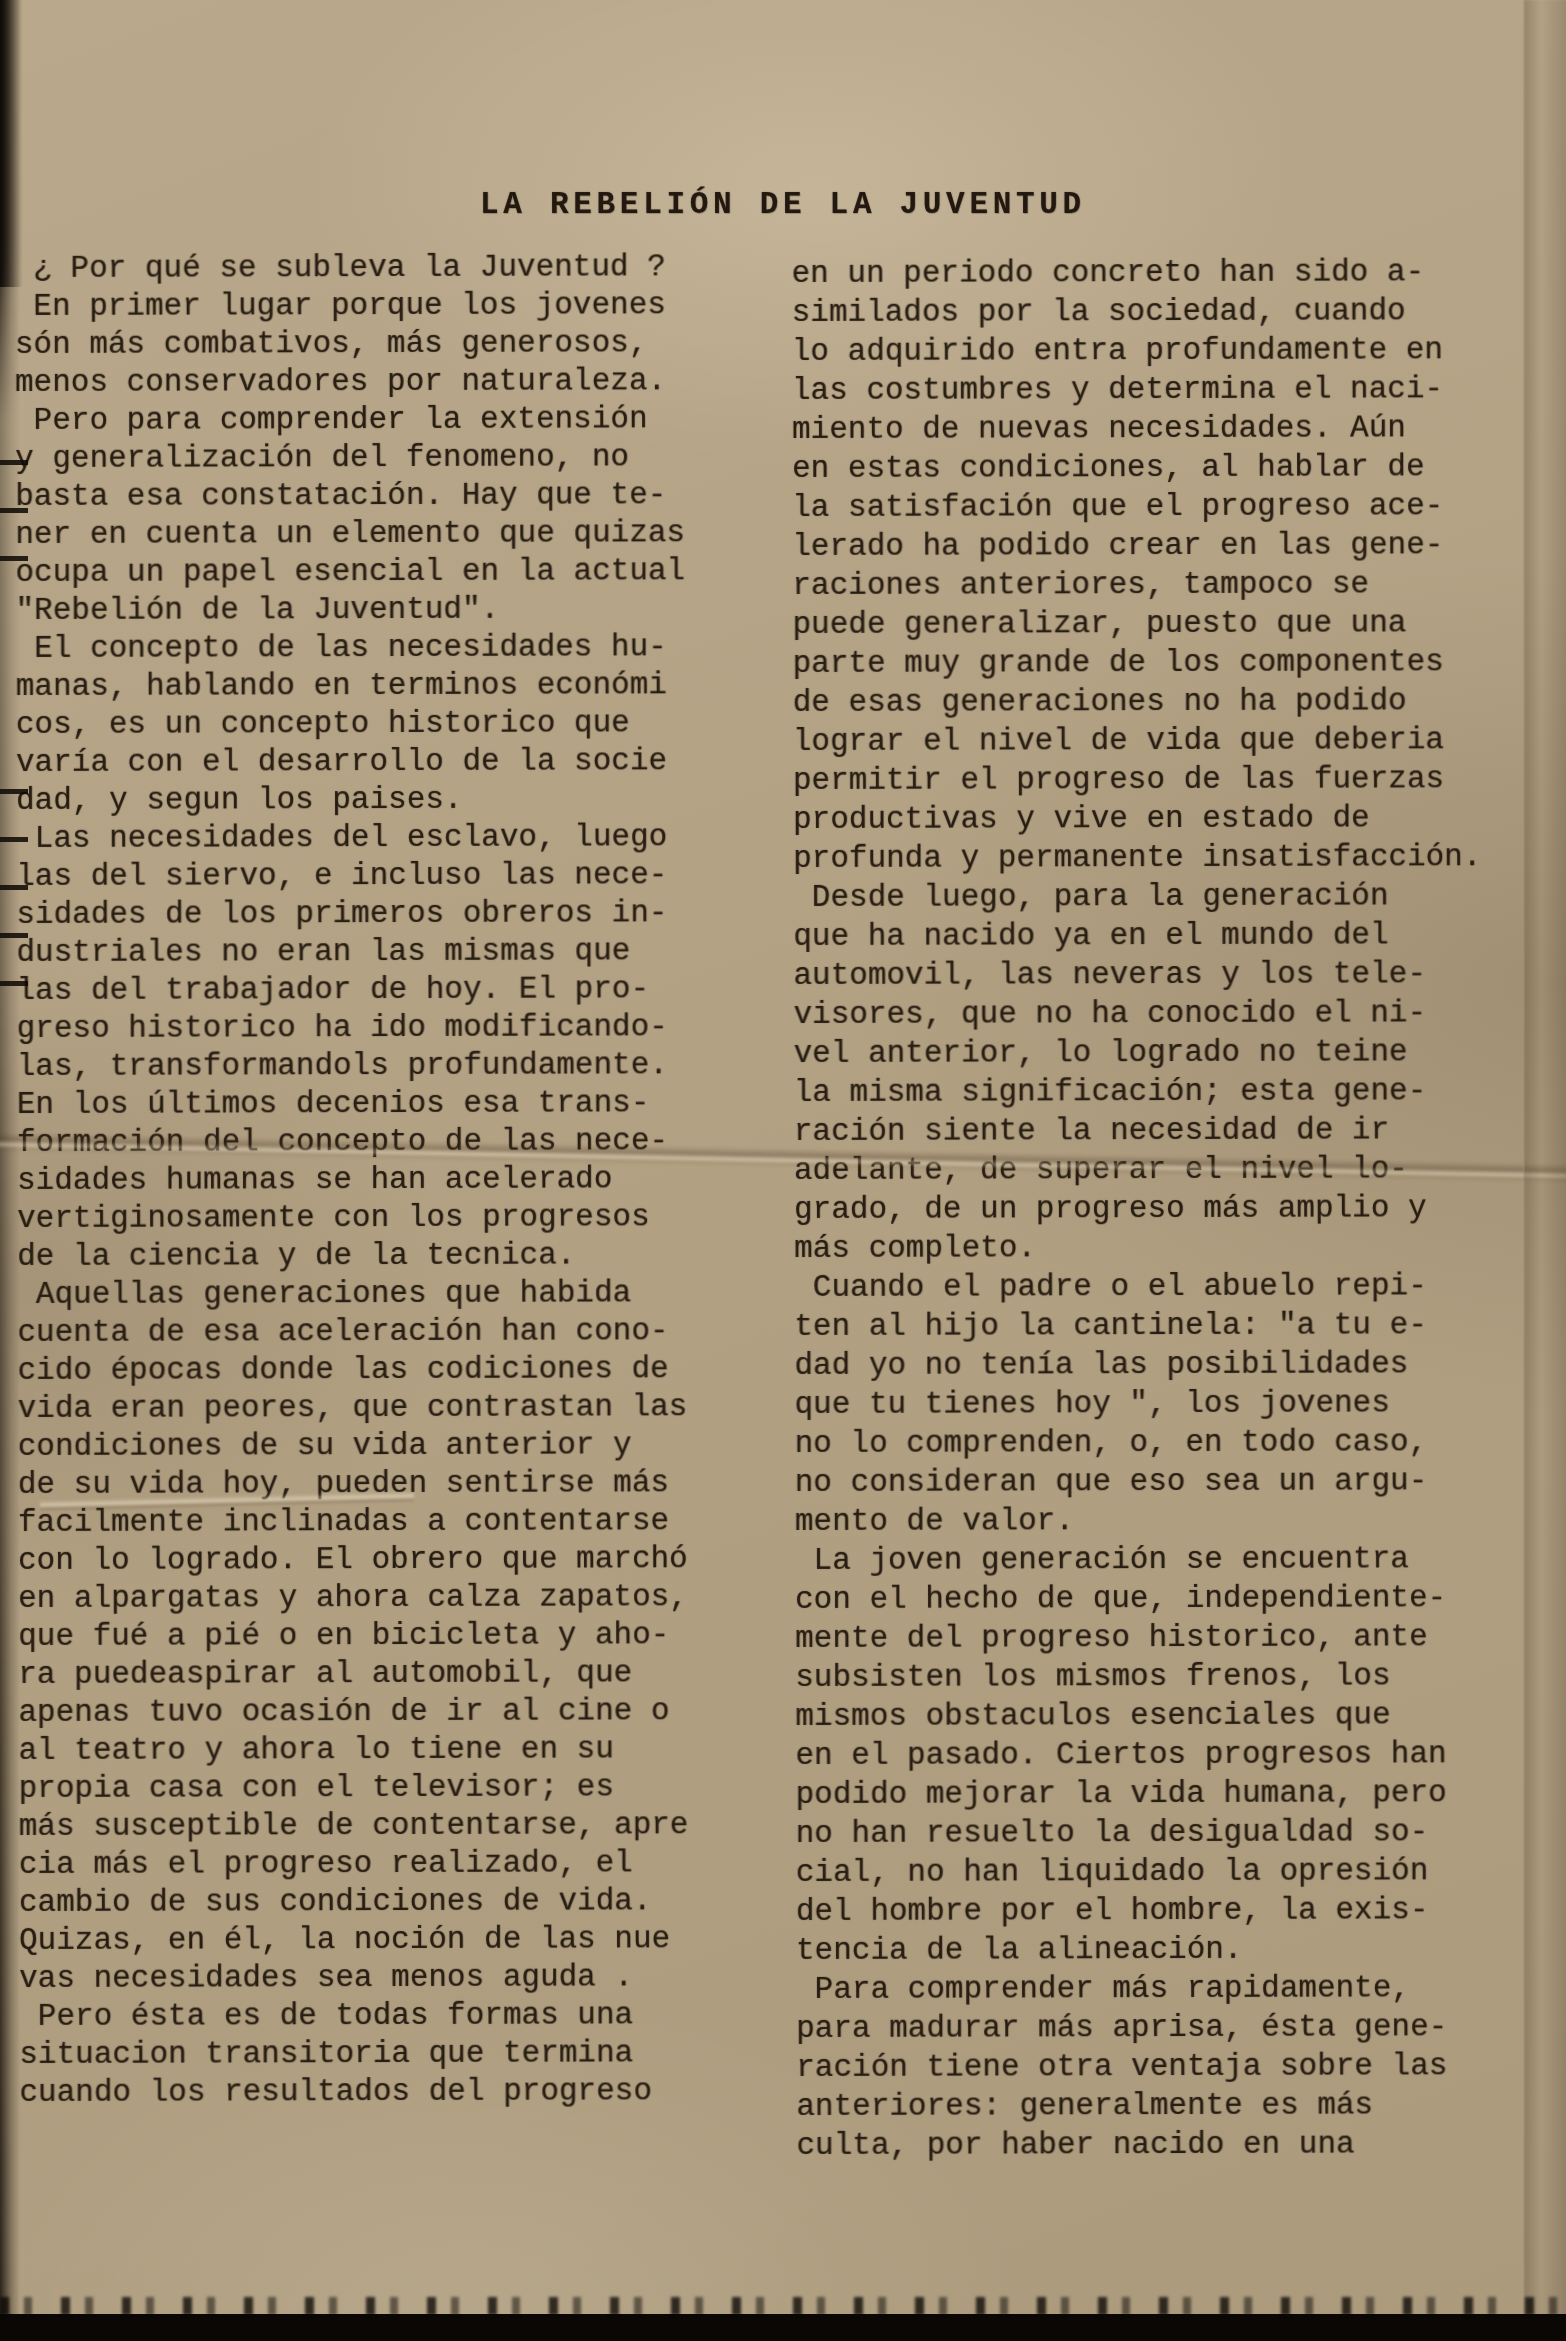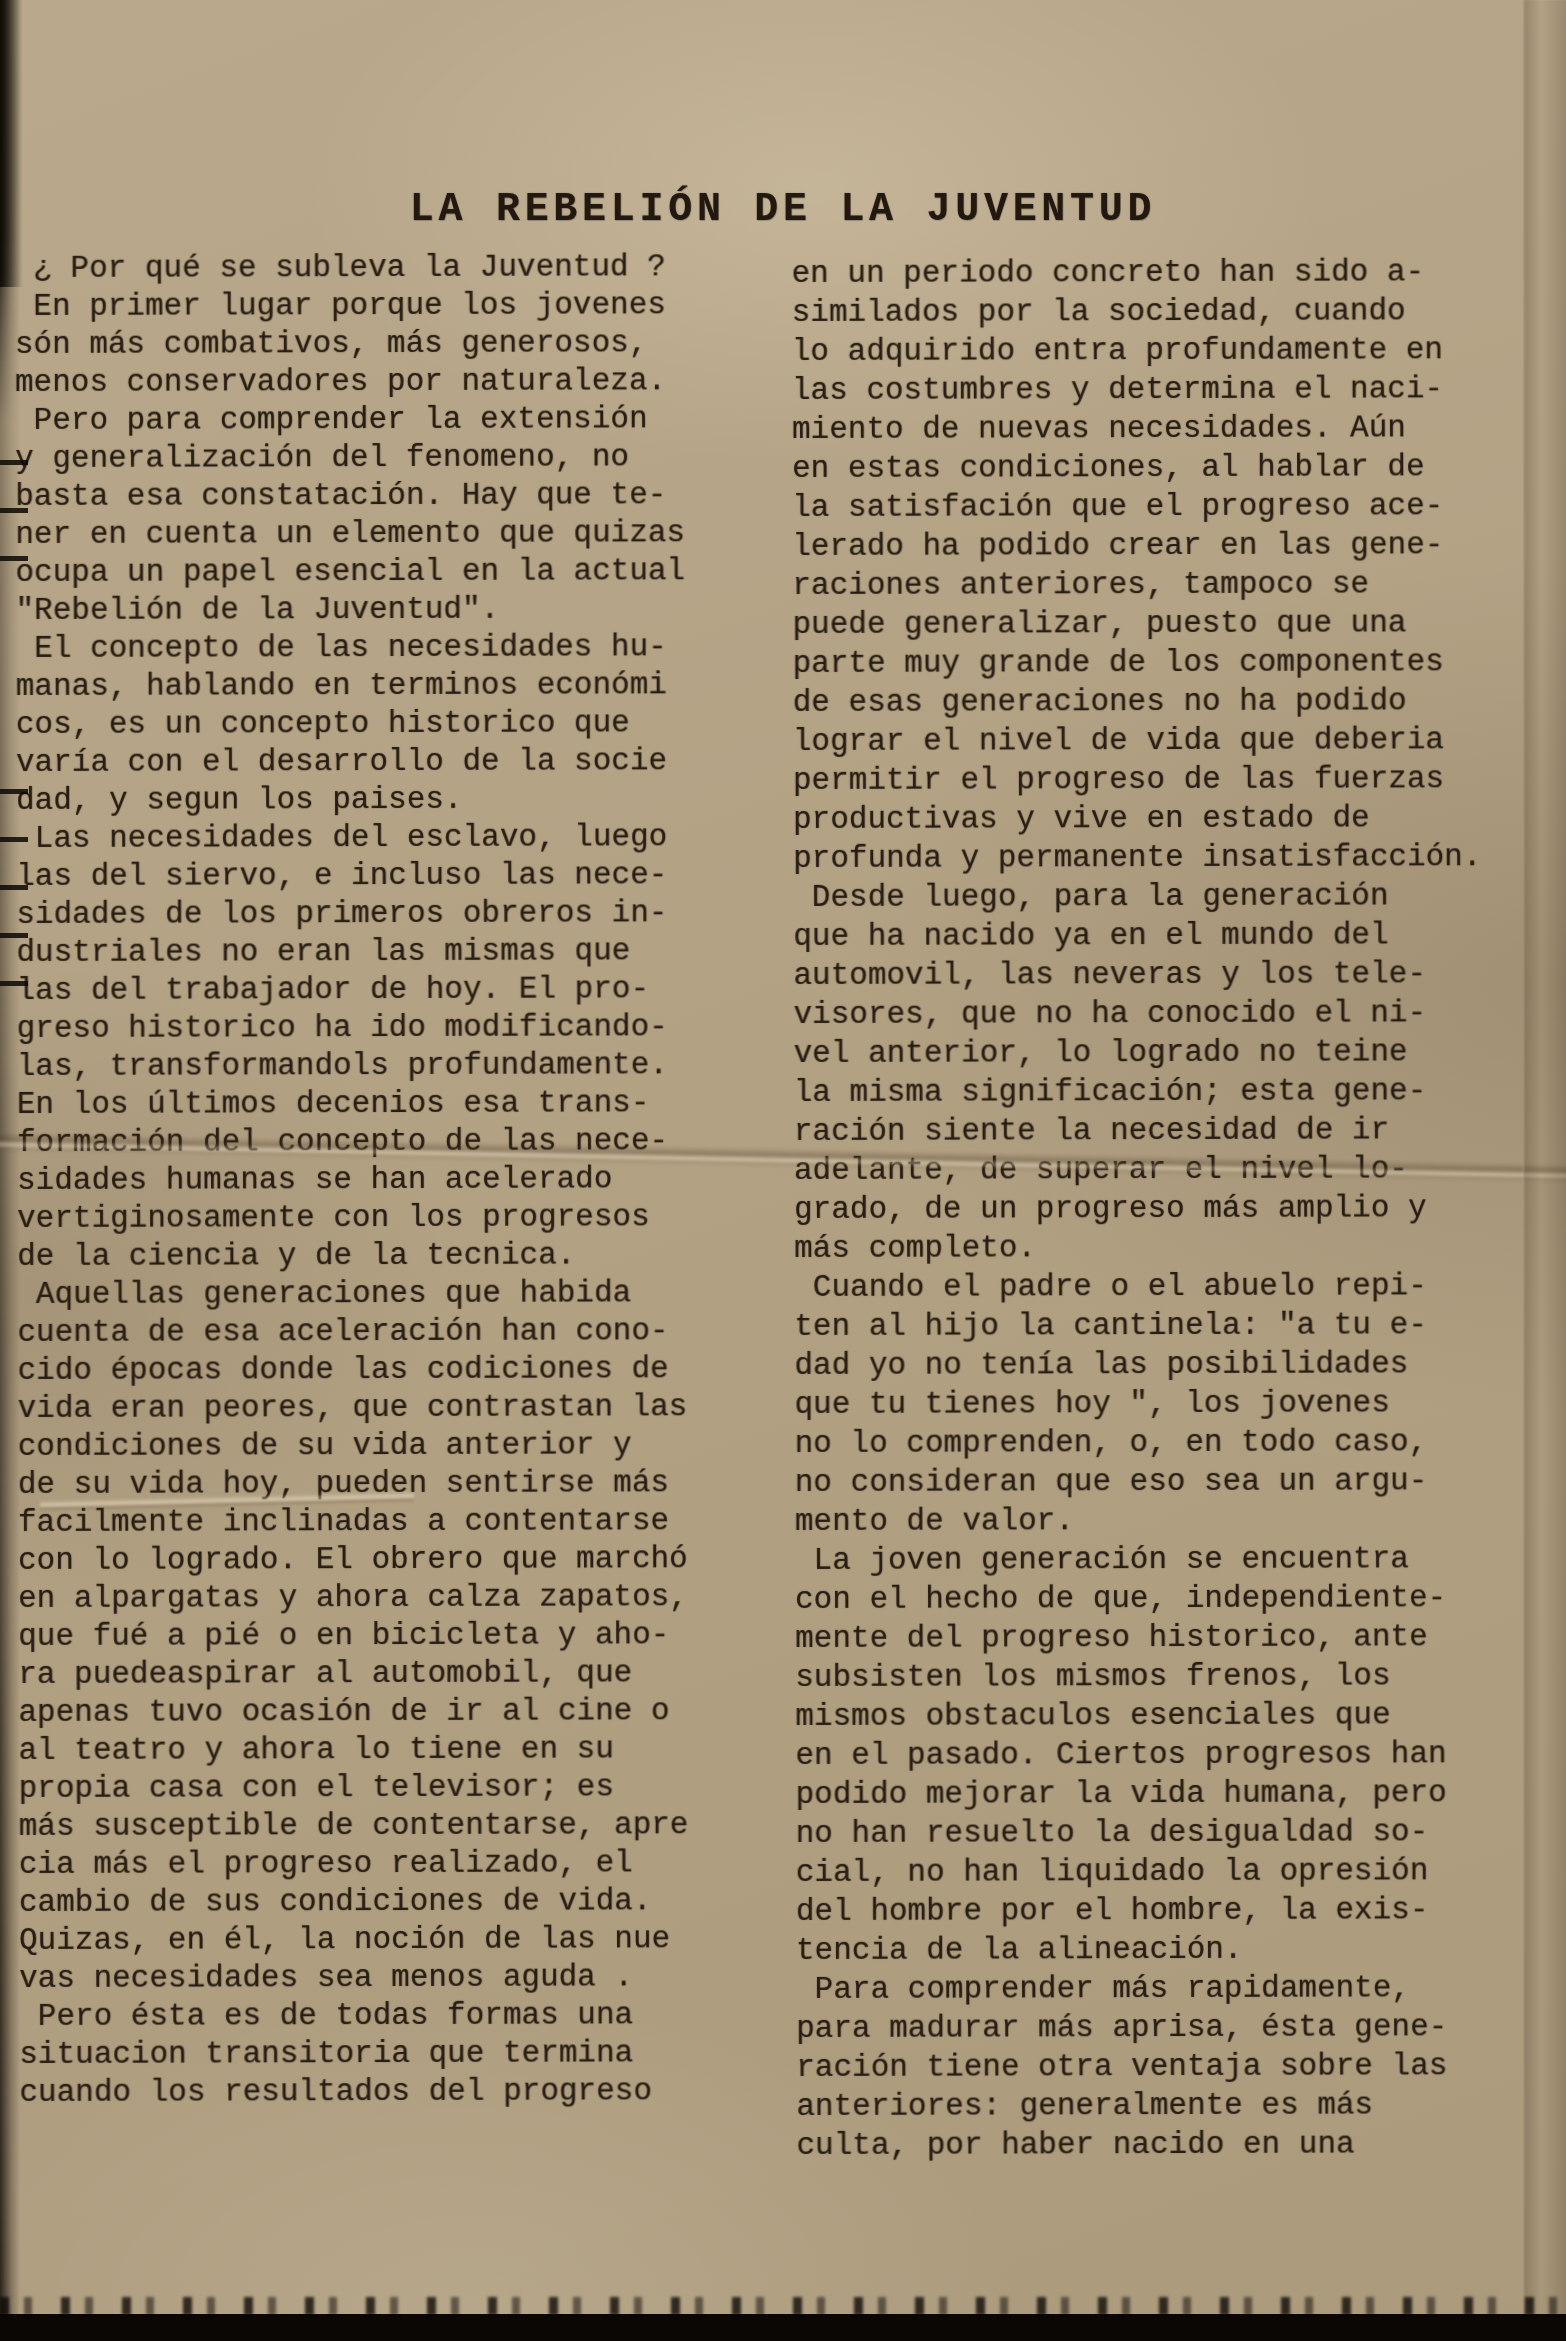--- a/index.html
+++ b/index.html
@@ -17,21 +17,21 @@
       radial-gradient(802px 468px at 30% 99%, rgba(255,246,220,.12), transparent 70%),
       linear-gradient(160deg, #b9a88b 0%, #b3a184 45%, #ab9a7c 100%);
   }
 
   .doc-title {
     position: absolute;
     top: 187px;
     left: 0;
     width: 100%;
     text-align: center;
-    font-size: 40px;
+    font-size: 31px;
     font-weight: bold;
     letter-spacing: 4.7px;
     color: rgba(28, 19, 11, 0.92);
     text-shadow: 0 0 1.3px rgba(30,20,10,.45), 0.7px 0.7px 0 rgba(30,20,10,.18);
     filter: blur(0.3px);
   }
 
   .text-col {
     position: absolute;
     white-space: pre;

